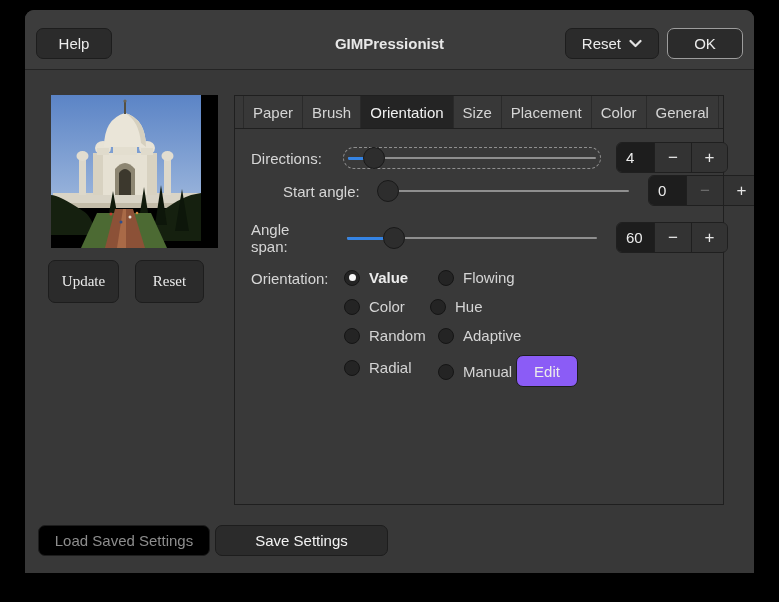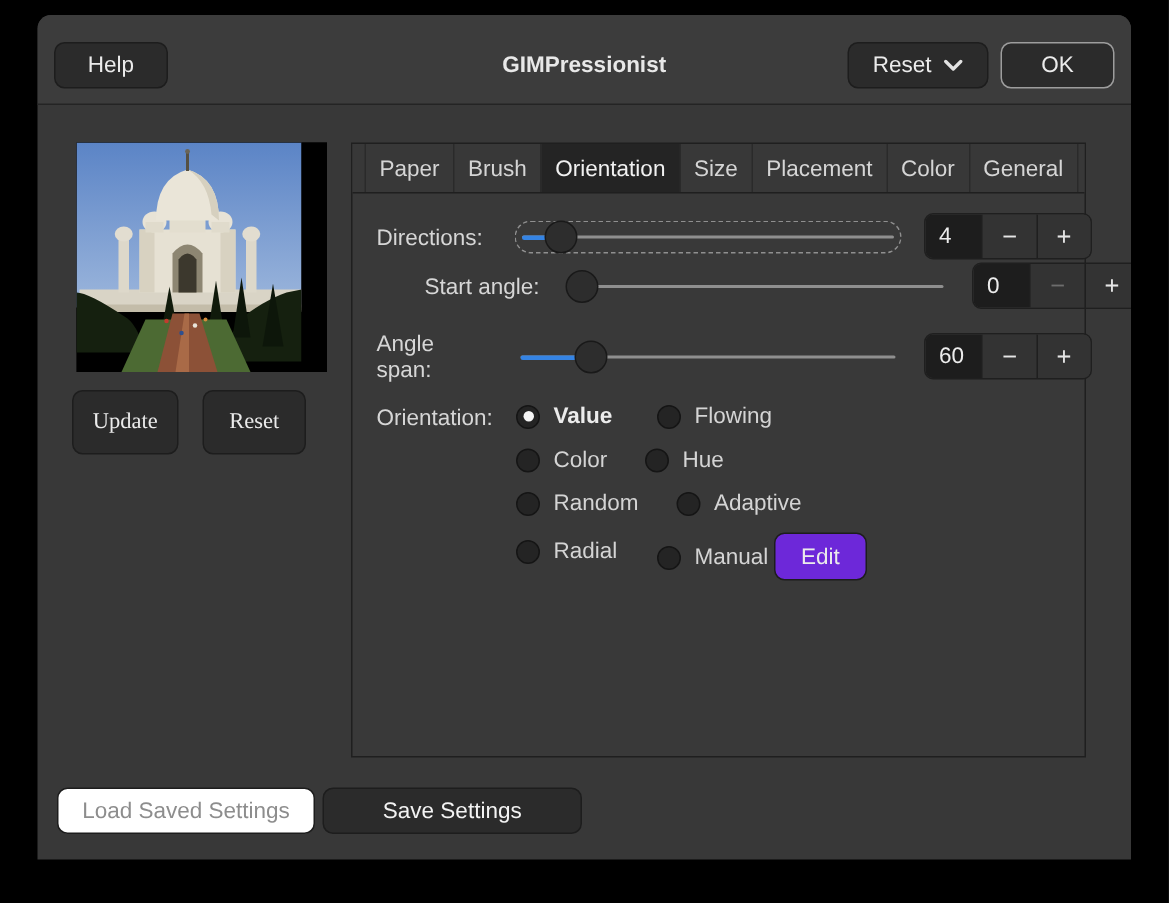--- a/index.html
+++ b/index.html
@@ -70,25 +70,25 @@
   .orient-label { position:absolute; left:16px; top:141px; font-size:15px; color:#d6d6d6; }
   .radio-item { position:absolute; display:flex; align-items:center; gap:9px;
                 font-size:15px; color:#d4d4d4; cursor:default; }
   .radio { width:16px; height:16px; border-radius:50%; background:#242424;
            border:1px solid #151515; position:relative; flex:none; }
   .radio.on::after { content:""; position:absolute; left:50%; top:50%; width:7px;
                      height:7px; margin:-3.5px 0 0 -3.5px; border-radius:50%;
                      background:#f5f5f5; }
   .radio-item.sel { font-weight:bold; color:#ececec; }
   .edit-btn { position:absolute; left:281px; top:226px; width:62px; height:32px;
-              background:#6d28d9; }
+              background:#8b5cf6; }
 
   
   .footer-btn { position:absolute; top:515px; height:31px; }
-  .load-btn { left:13px; width:172px; color:#8d8d8d; background:#ffffff; }
+  .load-btn { left:13px; width:172px; color:#8d8d8d; background:#000000; }
   .save-btn { left:190px; width:173px; color:#f3f3f3; }
 </style>
 </head>
 <body>
 
 <div class="dialog">
 
   <div class="titlebar">
     <div class="tb-left">
       <div class="btn tb-btn">Help</div>
@@ -234,21 +234,21 @@
       </div>
       <div class="radio-item" style="left:195px; top:169px;">
         <span class="radio"></span>
         <span>Hue</span>
       </div>
 
       <div class="radio-item" style="left:109px; top:198px;">
         <span class="radio"></span>
         <span>Random</span>
       </div>
-      <div class="radio-item" style="left:216px; top:198px;">
+      <div class="radio-item" style="left:203px; top:198px;">
         <span class="radio"></span>
         <span>Adaptive</span>
       </div>
 
       <div class="radio-item" style="left:109px; top:230px;">
         <span class="radio"></span>
         <span>Radial</span>
       </div>
       <div class="radio-item" style="left:203px; top:234px;">
         <span class="radio"></span>

